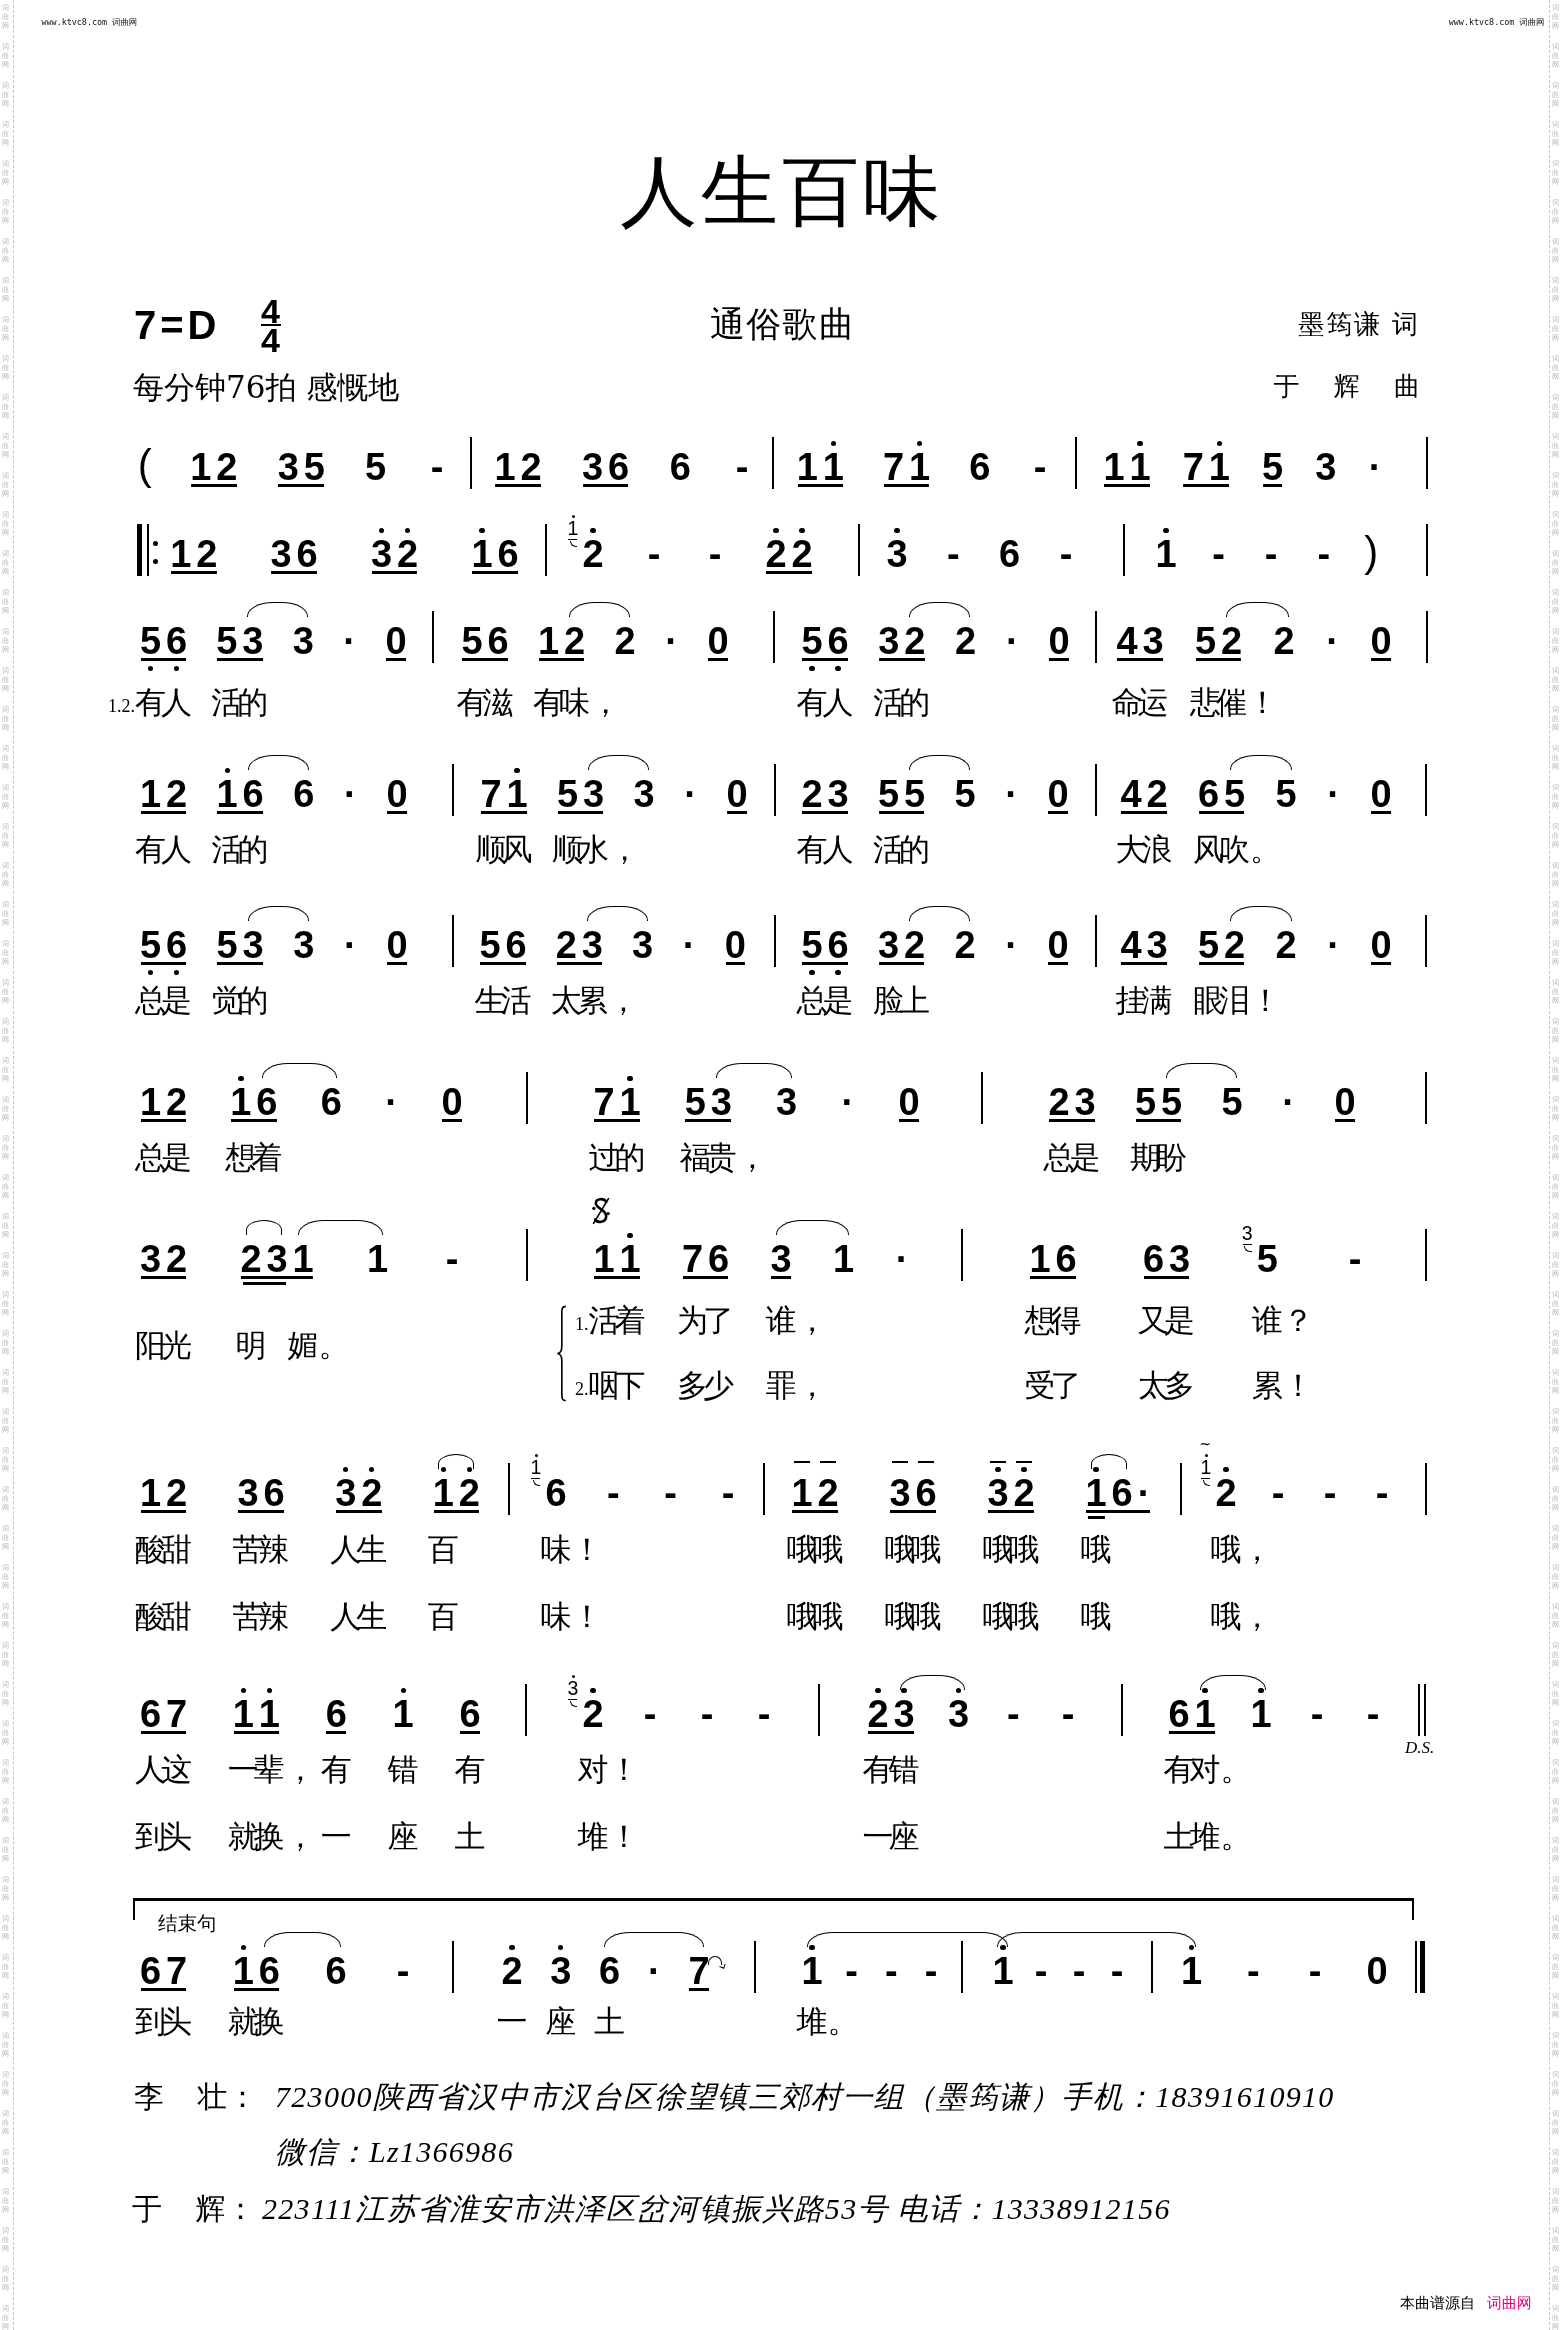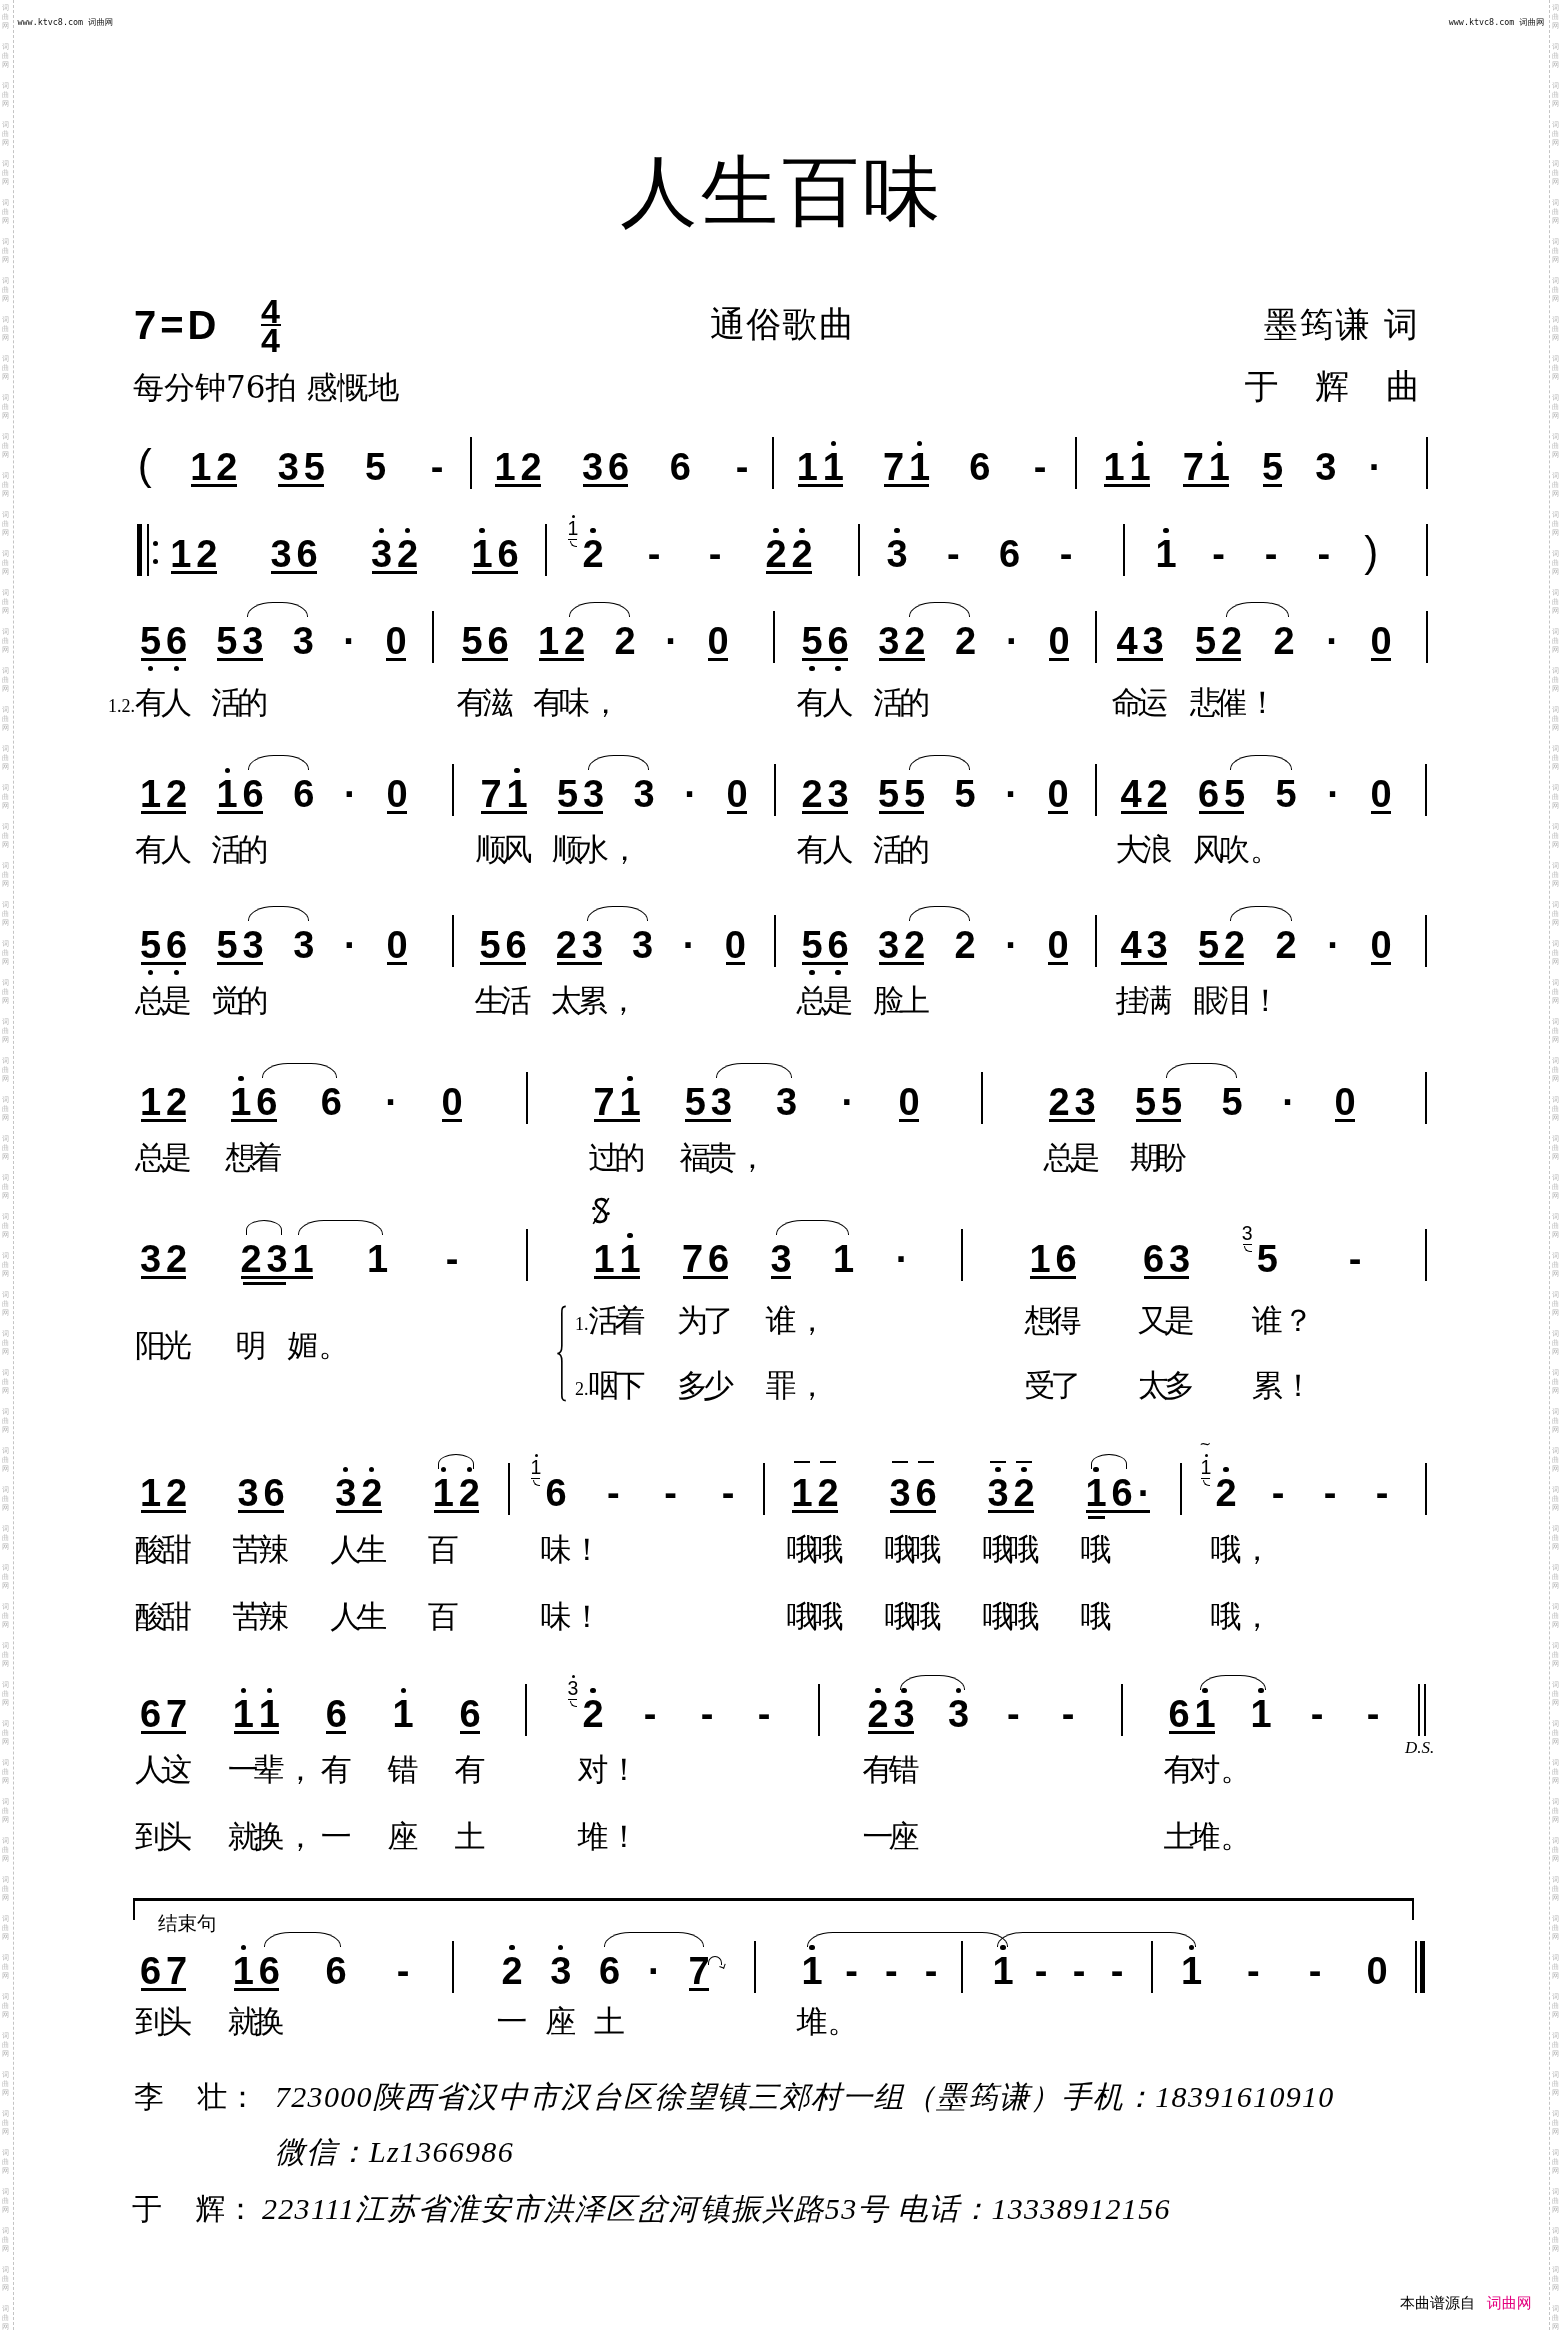--- a/index.html
+++ b/index.html
@@ -6,33 +6,33 @@
 html,body{width:1564px;height:2330px;background:#fff;overflow:hidden;}
 body{position:relative;color:#000;font-family:"DejaVu Serif",serif;}
 
 
 .strip{position:absolute;top:0;width:14.3px;height:2330px;overflow:hidden;}
 .strip.left{left:0;border-right:0.6px dashed #c4c4c4;}
 .strip.right{left:1549px;border-left:0.6px dashed #c4c4c4;}
 .strip .wmg{display:block;height:39px;width:9px;margin-left:1.9px;padding-top:2.6px;font-size:7.1px;line-height:9px;color:#b8b8b8;word-break:break-all;font-family:"DejaVu Sans",sans-serif;}
 
 
-.wm{position:absolute;top:18px;font-family:"DejaVu Sans Mono",monospace;font-size:8.4px;line-height:9.7px;white-space:nowrap;color:#111;}
+.wm{position:absolute;top:18px;font-family:"DejaVu Sans Mono",monospace;font-size:8.4px;line-height:9.7px;white-space:nowrap;color:#111;margin-left:24px;}
 .wm.tl{left:17.5px;}
 .wm.tr{right:19.5px;}
 
 
 .title{position:absolute;top:153px;left:0;width:1564px;text-align:center;font-size:77px;line-height:1;letter-spacing:3.9px;font-family:"DejaVu Serif",serif;}
 .key{position:absolute;left:134px;top:305px;font-family:"Liberation Sans",sans-serif;font-weight:bold;font-size:40px;line-height:40px;letter-spacing:3.9px;}
 .tnum{position:absolute;left:259px;width:23px;text-align:center;font-family:"Liberation Sans",sans-serif;font-weight:bold;font-size:34px;line-height:34px;}
 .tnum.top{top:294px;}
 .tnum.bot{top:323px;}
 .tline{position:absolute;left:261px;top:324px;width:19.5px;height:1.9px;background:#000;}
 .genre{position:absolute;left:710px;top:306px;font-size:35px;line-height:36px;letter-spacing:1.3px;}
-.byline{position:absolute;left:1202px;width:218px;text-align:right;font-size:34px;line-height:36px;white-space:nowrap;}
+.byline{position:absolute;left:1202px;width:218px;text-align:right;font-size:26px;line-height:36px;white-space:nowrap;}
 .lyricist{top:306px;letter-spacing:1.9px;}
 .composer{top:368px;word-spacing:26px;}
 .tempo{position:absolute;left:133px;top:370px;font-size:31px;line-height:34px;white-space:nowrap;}
 
 
 .staff-row{position:absolute;left:0;width:1564px;height:78px;}
 .measure{position:absolute;top:0;height:78px;display:flex;justify-content:space-between;align-items:flex-start;}
 .beam{position:relative;display:flex;flex:none;height:78px;}
 .beam::after{content:"";position:absolute;left:3.2px;right:3.2px;top:57px;height:2.6px;background:#000;}
 .beam.b2::after{top:63px;left:4.5px;right:4.5px;}

